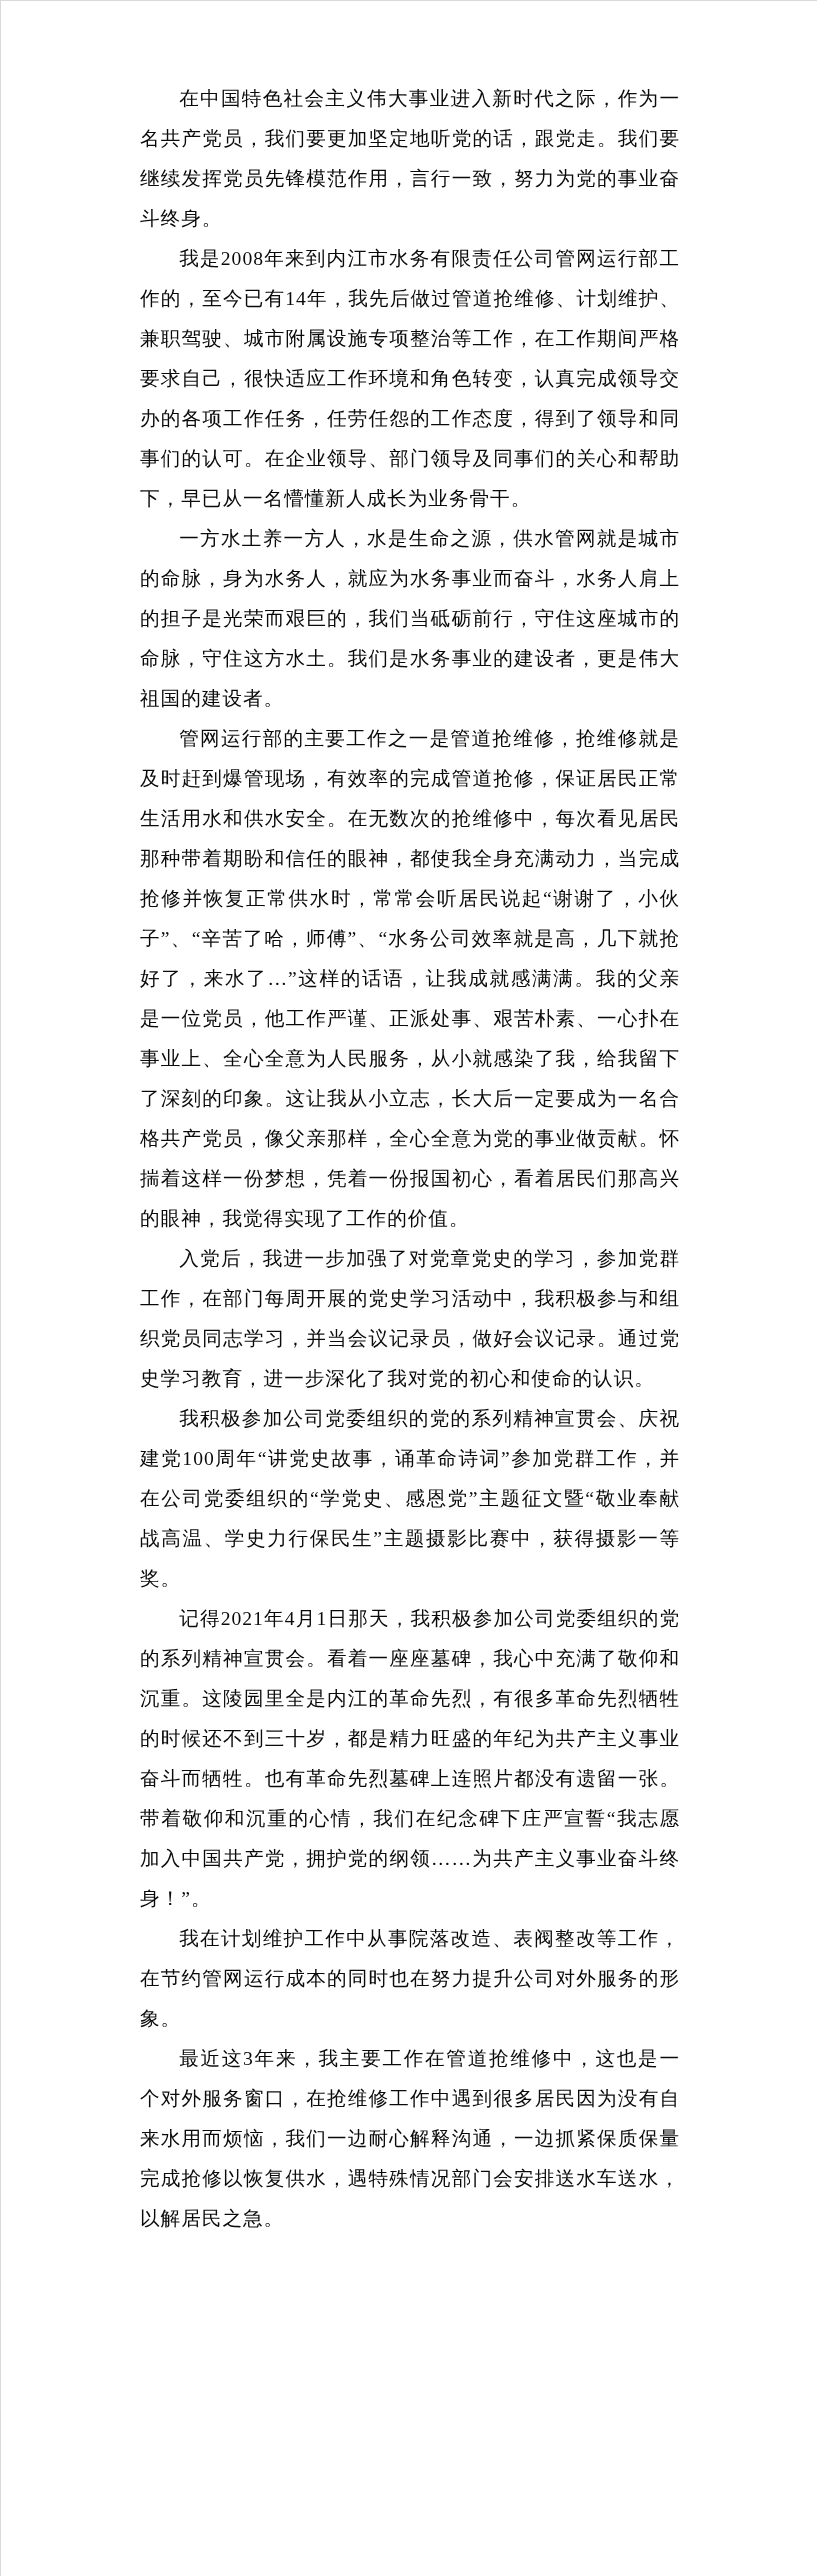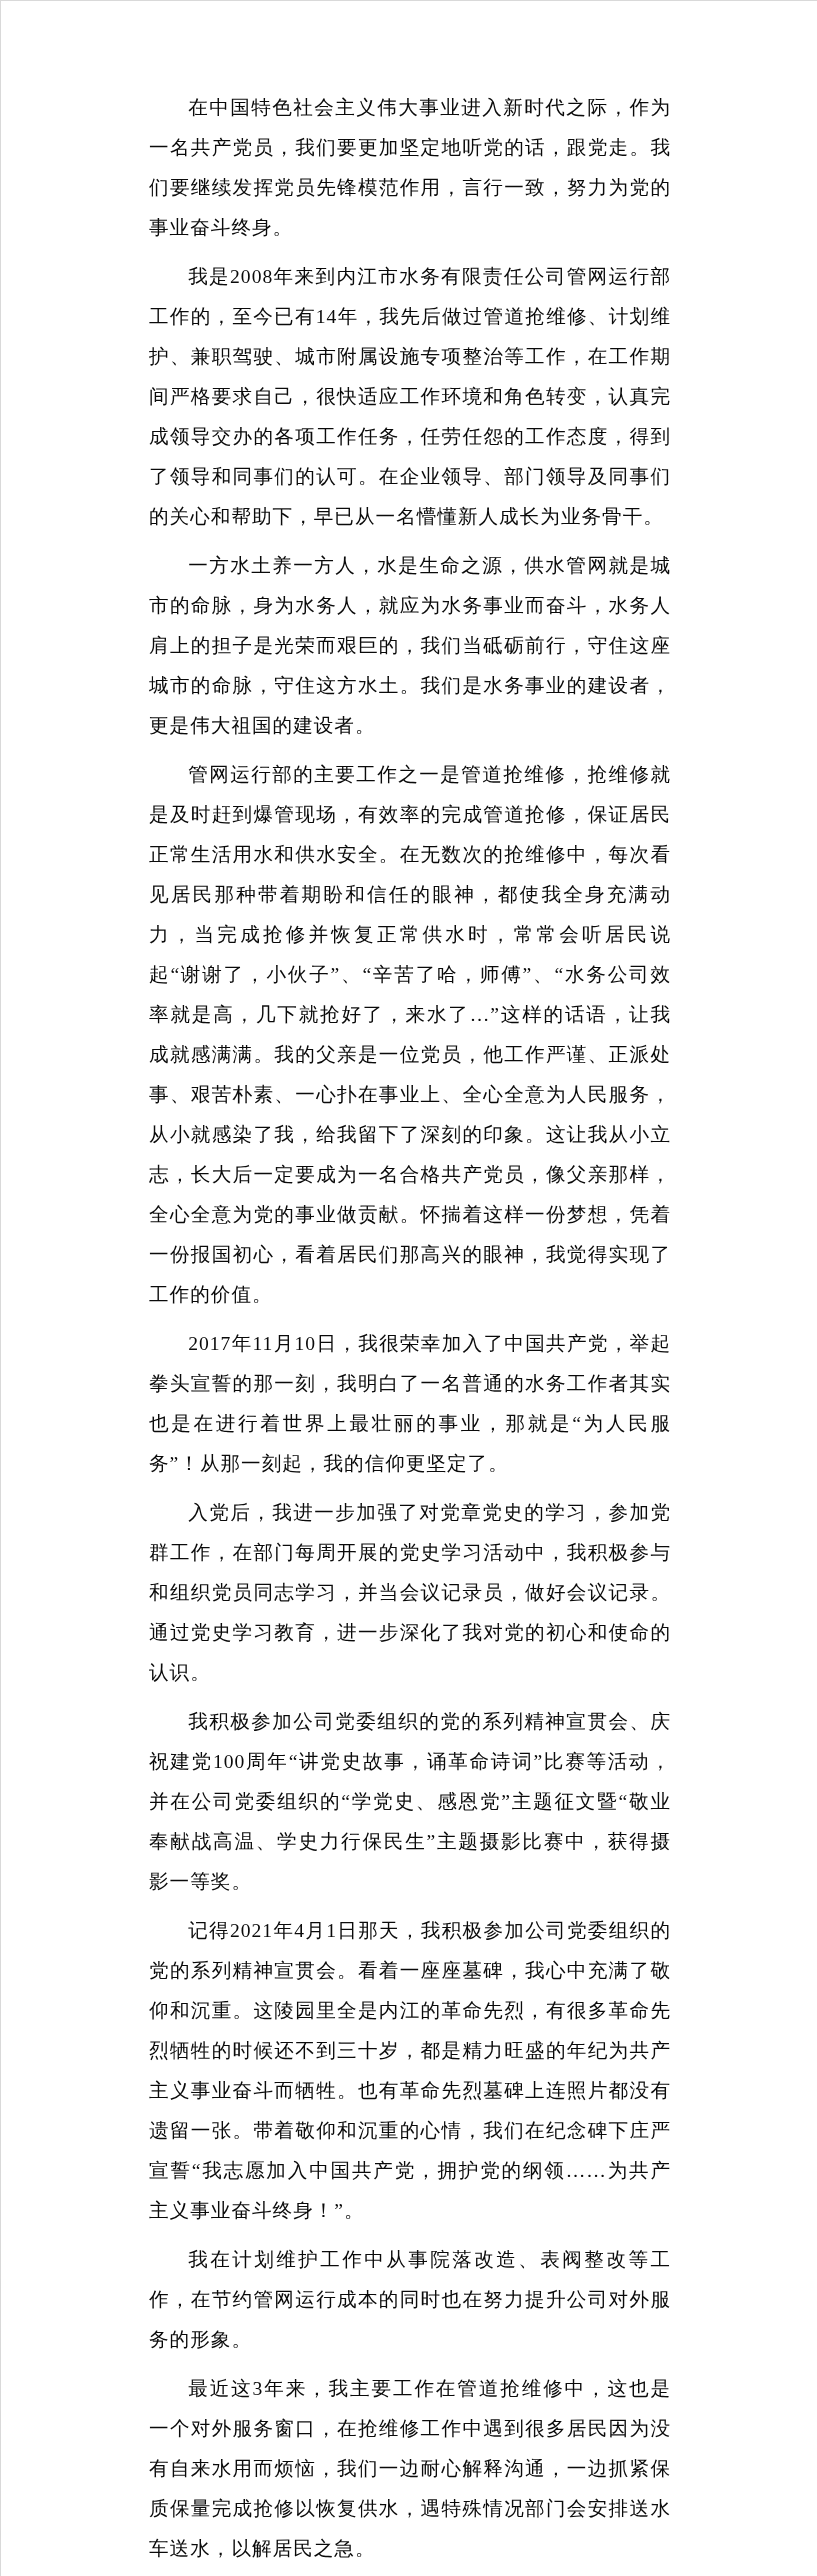--- a/index.html
+++ b/index.html
@@ -12,41 +12,40 @@
     background:#ffffff;
     border:0.5px solid #d9d9d9;
     padding:78px 137px 0 139px;
     font-family:"Liberation Serif","DejaVu Serif",serif;
     font-size:19.6px;
     line-height:40px;
     color:#0a0a0a;
     overflow:hidden;
   }
   .essay p{
-    margin:9px;
+    margin:0;
     padding:0;
     text-indent:2em;
     text-align:justify;
     letter-spacing:1px;
     word-break:break-all;
   }
 </style>
 </head>
 <body>
 
 <div class="page">
   <div class="essay">
     <div>
         <p>在中国特色社会主义伟大事业进入新时代之际，作为一名共产党员，我们要更加坚定地听党的话，跟党走。我们要继续发挥党员先锋模范作用，言行一致，努力为党的事业奋斗终身。</p>
         <p>我是2008年来到内江市水务有限责任公司管网运行部工作的，至今已有14年，我先后做过管道抢维修、计划维护、兼职驾驶、城市附属设施专项整治等工作，在工作期间严格要求自己，很快适应工作环境和角色转变，认真完成领导交办的各项工作任务，任劳任怨的工作态度，得到了领导和同事们的认可。在企业领导、部门领导及同事们的关心和帮助下，早已从一名懵懂新人成长为业务骨干。</p>
         <p>一方水土养一方人，水是生命之源，供水管网就是城市的命脉，身为水务人，就应为水务事业而奋斗，水务人肩上的担子是光荣而艰巨的，我们当砥砺前行，守住这座城市的命脉，守住这方水土。我们是水务事业的建设者，更是伟大祖国的建设者。</p>
         <p>管网运行部的主要工作之一是管道抢维修，抢维修就是及时赶到爆管现场，有效率的完成管道抢修，保证居民正常生活用水和供水安全。在无数次的抢维修中，每次看见居民那种带着期盼和信任的眼神，都使我全身充满动力，当完成抢修并恢复正常供水时，常常会听居民说起“谢谢了，小伙子”、“辛苦了哈，师傅”、“水务公司效率就是高，几下就抢好了，来水了…”这样的话语，让我成就感满满。我的父亲是一位党员，他工作严谨、正派处事、艰苦朴素、一心扑在事业上、全心全意为人民服务，从小就感染了我，给我留下了深刻的印象。这让我从小立志，长大后一定要成为一名合格共产党员，像父亲那样，全心全意为党的事业做贡献。怀揣着这样一份梦想，凭着一份报国初心，看着居民们那高兴的眼神，我觉得实现了工作的价值。</p>
-        <p>2017年11月10日，我很荣幸加入了中国共产党，举起拳头宣誓的那一刻，我明白了一名普通的水务工作者其实也是在进行着世界上最壮丽的事业，那就是“为人民服务”！从那一刻起，我的信仰更坚定了。</p>
         <p>入党后，我进一步加强了对党章党史的学习，参加党群工作，在部门每周开展的党史学习活动中，我积极参与和组织党员同志学习，并当会议记录员，做好会议记录。通过党史学习教育，进一步深化了我对党的初心和使命的认识。</p>
-        <p>我积极参加公司党委组织的党的系列精神宣贯会、庆祝建党100周年“讲党史故事，诵革命诗词”比赛等活动，并在公司党委组织的“学党史、感恩党”主题征文暨“敬业奉献战高温、学史力行保民生”主题摄影比赛中，获得摄影一等奖。</p>
+        <p>我积极参加公司党委组织的党的系列精神宣贯会、庆祝建党100周年“讲党史故事，诵革命诗词”参加党群工作，并在公司党委组织的“学党史、感恩党”主题征文暨“敬业奉献战高温、学史力行保民生”主题摄影比赛中，获得摄影一等奖。</p>
         <p>记得2021年4月1日那天，我积极参加公司党委组织的党的系列精神宣贯会。看着一座座墓碑，我心中充满了敬仰和沉重。这陵园里全是内江的革命先烈，有很多革命先烈牺牲的时候还不到三十岁，都是精力旺盛的年纪为共产主义事业奋斗而牺牲。也有革命先烈墓碑上连照片都没有遗留一张。带着敬仰和沉重的心情，我们在纪念碑下庄严宣誓“我志愿加入中国共产党，拥护党的纲领……为共产主义事业奋斗终身！”。</p>
         <p>我在计划维护工作中从事院落改造、表阀整改等工作，在节约管网运行成本的同时也在努力提升公司对外服务的形象。</p>
         <p>最近这3年来，我主要工作在管道抢维修中，这也是一个对外服务窗口，在抢维修工作中遇到很多居民因为没有自来水用而烦恼，我们一边耐心解释沟通，一边抓紧保质保量完成抢修以恢复供水，遇特殊情况部门会安排送水车送水，以解居民之急。</p>
       </div>
 
   </div>
 </div>
 
 
 </body></html>

